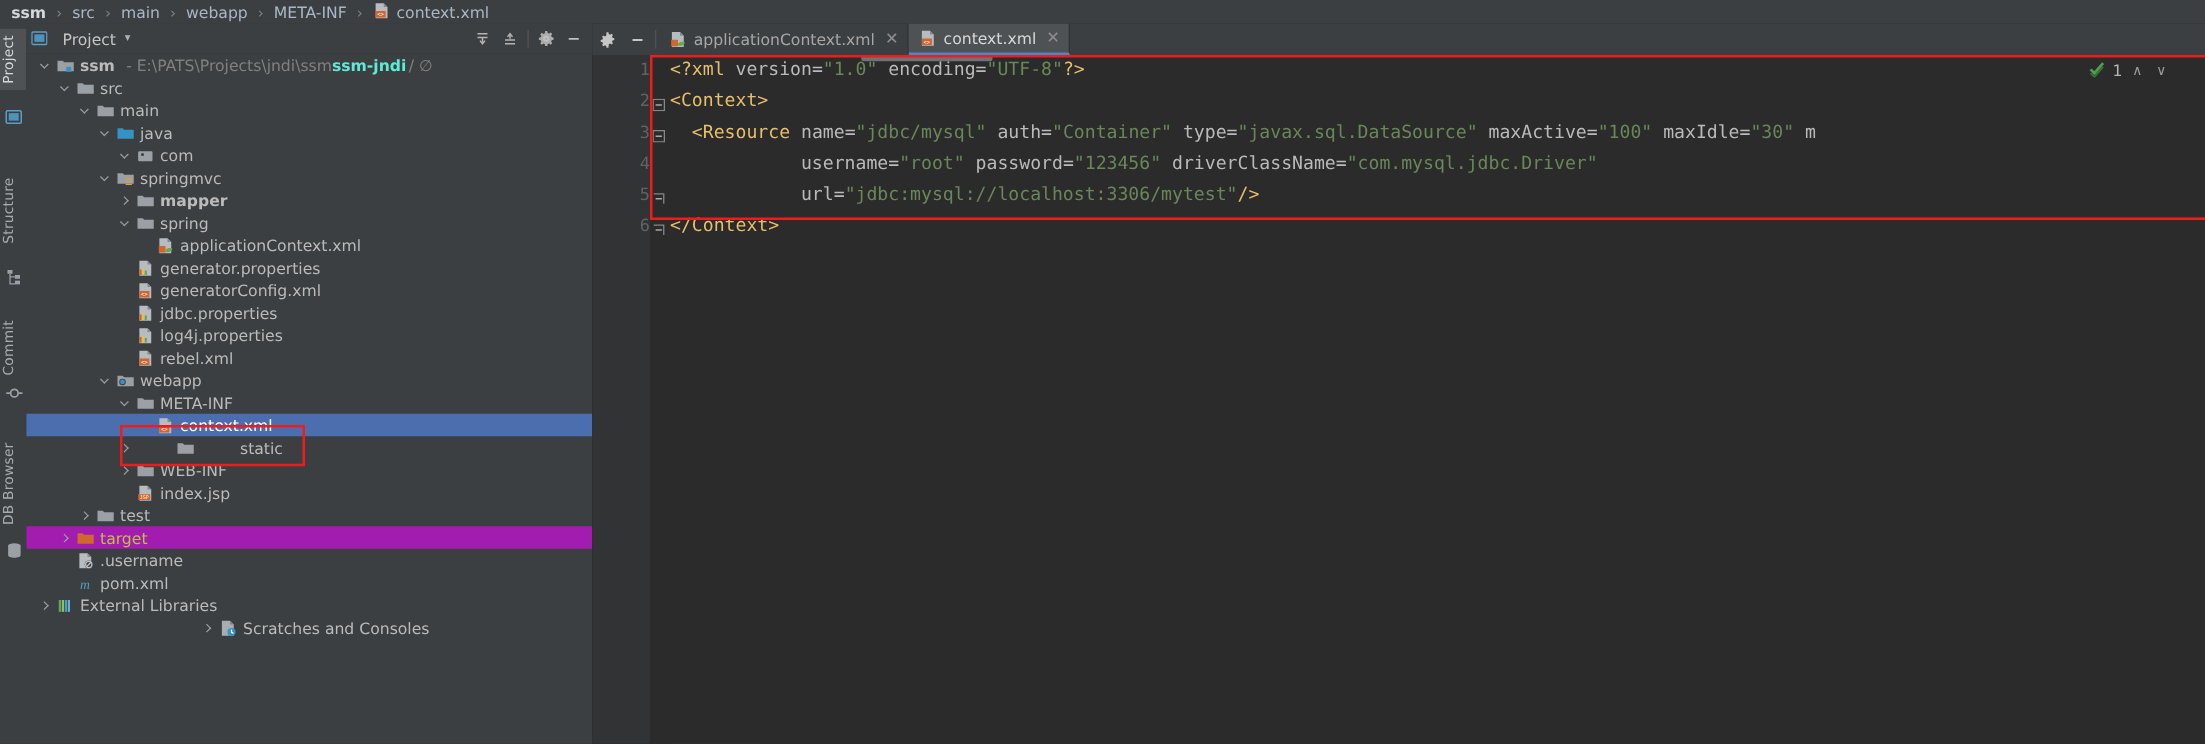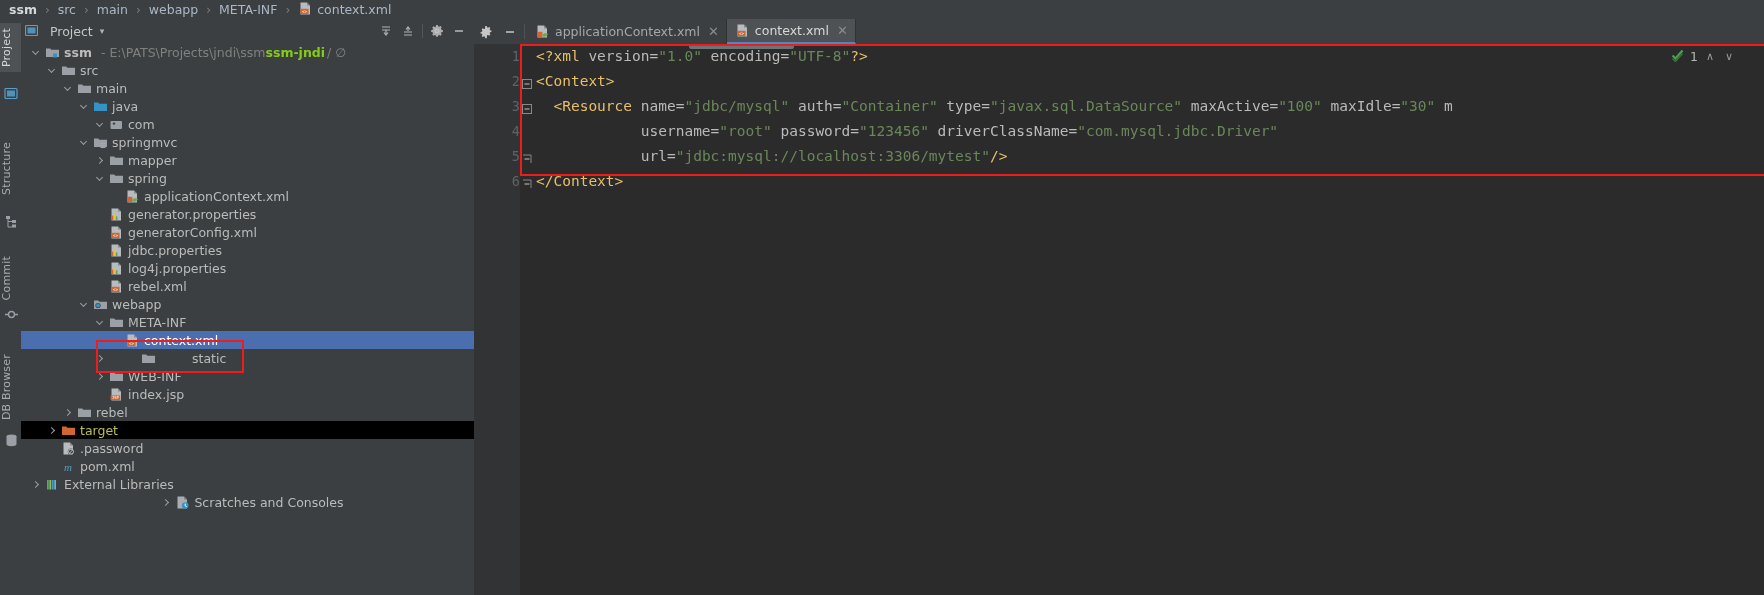--- a/index.html
+++ b/index.html
@@ -53,33 +53,33 @@
 
   .tree{
     position:absolute;top:24px;left:0;right:0;bottom:0;
     background:#3c3f41;overflow:hidden;
   }
   .row{
     height:18px;display:flex;align-items:center;
     font-size:12.5px;color:#bbbbbb;white-space:nowrap;position:relative;
   }
   .row.selected{background:#4b6eaf;color:#ffffff;}
-  .row.target-hl{background:#000000;}
+  .row.target-hl{background:#a21caf;}
   .arrow{
     width:11px;height:11px;flex:0 0 11px;display:inline-block;position:relative;
   }
   .arrow.r:after,.arrow.d:after{
     content:"";position:absolute;border-left:1.4px solid #9a9ea1;border-bottom:1.4px solid #9a9ea1;
   }
   .arrow.r:after{width:4px;height:4px;transform:rotate(-135deg);left:2px;top:3px;}
   .arrow.d:after{width:4px;height:4px;transform:rotate(-45deg);left:2px;top:2px;}
   .ico{width:15px;height:15px;flex:0 0 15px;margin-right:4px;position:relative;display:inline-block;}
   .label{margin-left:0;}
   .sub{color:#808080;margin-left:9px;font-size:12.5px;}
-  .subb{color:#84cc16;font-weight:bold;}
+  .subb{color:#5eead4;font-weight:bold;}
   .orange-lbl{color:#bfbf4b;}
 
   
   .editor{
     position:absolute;left:474px;top:19px;right:0;bottom:0;background:#2b2b2b;
   }
   .tabbar{
     height:25px;background:#3c3f41;display:flex;align-items:stretch;
   }
   .tb-act{width:24px;display:flex;align-items:center;justify-content:center;}
@@ -277,21 +277,21 @@
           <span class="ico" style="margin-left: 3px;"><svg width="15" height="15" viewBox="0 0 15 15">
               <path d="M1 3.5h4.2l1.1 1.3H14v7.2H1z" fill="#9aa0a6"></path>
               <g fill="#d9a343">
                 <rect x="7.5" y="8" width="5" height="1"></rect>
                 <rect x="7.5" y="10" width="5" height="1"></rect>
                 <rect x="7.5" y="12" width="5" height="1"></rect>
               </g>
             </svg></span>
           <span class="label">springmvc</span>
         </div>
-        <div class="row" style="padding-left: 74px;">
+        <div class="row" style="padding-left: 74px; font-weight: bold;">
           <span class="arrow r"></span>
           <span class="ico" style="margin-left: 3px;"><svg width="15" height="15" viewBox="0 0 15 15">
               <path d="M1 3.5h4.2l1.1 1.3H14v7.2H1z" fill="#9aa0a6"></path>
             </svg></span>
           <span class="label">mapper</span>
         </div>
         <div class="row" style="padding-left: 74px;">
           <span class="arrow d"></span>
           <span class="ico" style="margin-left: 3px;"><svg width="15" height="15" viewBox="0 0 15 15">
               <path d="M1 3.5h4.2l1.1 1.3H14v7.2H1z" fill="#9aa0a6"></path>
@@ -415,39 +415,39 @@
               <rect x="1.6" y="8.4" width="9.6" height="4.6" fill="#d2662f"></rect>
               <text x="6.4" y="12.2" font-size="4" fill="#ffffff" text-anchor="middle" font-family="monospace">JSP</text>
             </svg></span>
           <span class="label">index.jsp</span>
         </div>
         <div class="row" style="padding-left: 42px;">
           <span class="arrow r"></span>
           <span class="ico" style="margin-left: 3px;"><svg width="15" height="15" viewBox="0 0 15 15">
               <path d="M1 3.5h4.2l1.1 1.3H14v7.2H1z" fill="#9aa0a6"></path>
             </svg></span>
-          <span class="label">rebel</span>
+          <span class="label">test</span>
         </div>
         <div class="row target-hl" style="padding-left: 26px;">
           <span class="arrow r"></span>
           <span class="ico" style="margin-left: 3px;"><svg width="15" height="15" viewBox="0 0 15 15">
               <path d="M1 3.5h4.2l1.1 1.3H14v7.2H1z" fill="#d2662f"></path>
             </svg></span>
           <span class="label orange-lbl">target</span>
         </div>
         <div class="row" style="padding-left: 26px;">
           <span class="arrow"></span>
           <span class="ico" style="margin-left: 3px;"><svg width="15" height="15" viewBox="0 0 15 15">
               <path d="M2.5 1.5h6.5l3 3v9h-9.5z" fill="#b7bcc0"></path>
               <path d="M9 1.5l3 3h-3z" fill="#83888c"></path>
               <circle cx="10" cy="10.6" r="3.2" fill="#3c3f41"></circle>
               <circle cx="10" cy="10.6" r="2.5" fill="none" stroke="#c4c4c4" stroke-width="1"></circle>
               <path d="M8.2 12.4l3.6-3.6" stroke="#c4c4c4" stroke-width="1"></path>
             </svg></span>
-          <span class="label">.password</span>
+          <span class="label">.username</span>
         </div>
         <div class="row" style="padding-left: 26px;">
           <span class="arrow"></span>
           <span class="ico" style="margin-left: 3px;"><svg width="15" height="15" viewBox="0 0 15 15">
               <text x="7" y="12" font-size="11" fill="#51a0c4" text-anchor="middle" font-style="italic" font-family="serif">m</text>
             </svg></span>
           <span class="label">pom.xml</span>
         </div>
         <div class="row" style="padding-left: 10px;">
           <span class="arrow r"></span>

